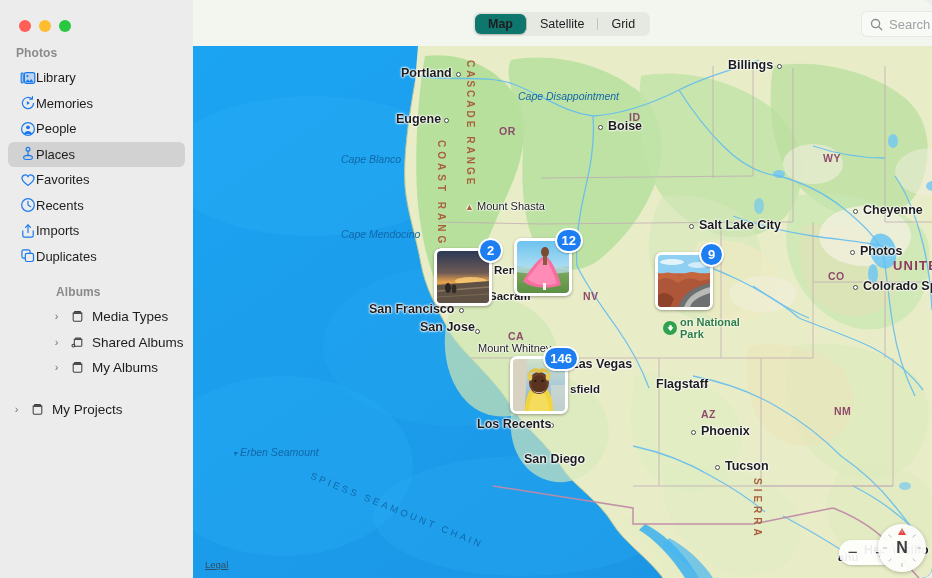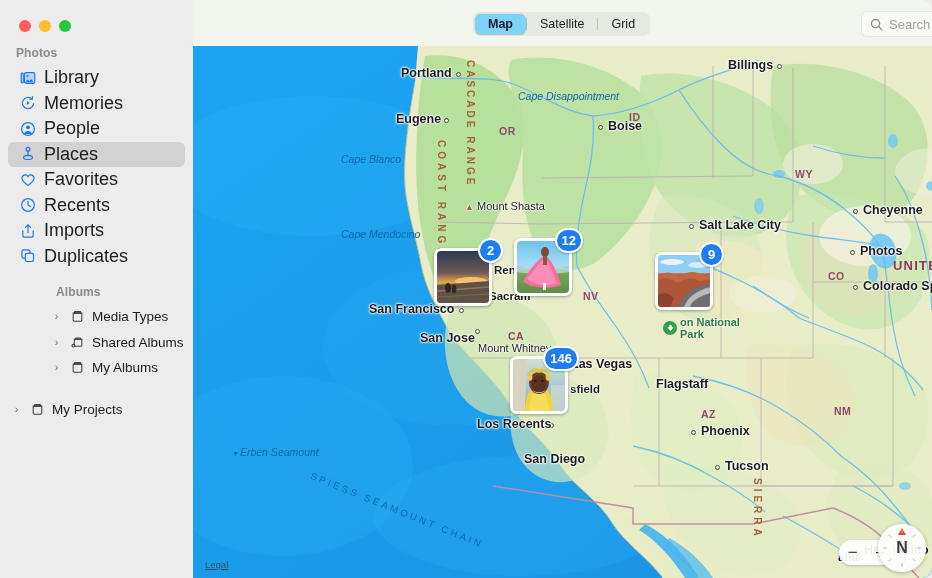--- a/index.html
+++ b/index.html
@@ -49,23 +49,22 @@
   #sidebar .group-albums { margin-top: 16px; padding-left: 40px; }
   #sidebar .group-projects { margin-top: 16px; }
 
   .nav-item {
     display: flex;
     align-items: center;
     height: 25.5px;
     margin: 0 8px;
     padding-left: 11px;
     border-radius: 6px;
-    font-size: 18px;
+    font-size: 13px;
     color: #1d1d1f;
-    gap: 8px;
     cursor: default;
   }
   .nav-item.selected { background: #d2d2d2; }
   .nav-icon {
     width: 17px; height: 17px;
     flex: 0 0 17px;
     display: flex; align-items: center; justify-content: center;
     color: #1a7aed;
   }
   .nav-icon svg { display: block; }
@@ -128,21 +127,21 @@
     height: 20px;
     padding: 0 13px;
     display: flex; align-items: center; justify-content: center;
     font-size: 12.5px;
     color: #1d1d1f;
     border-radius: 6px;
     cursor: default;
     white-space: nowrap;
   }
   .seg.active {
-    background: #7dd3fc;
+    background: #0f766e;
     font-weight: bold;
     box-shadow: 0 0.5px 1.5px rgba(0,0,0,0.22);
   }
   .seg-div {
     width: 1px; height: 12px;
     background: rgba(60,60,67,0.22);
     align-self: center;
   }
   #search-box {
     position: absolute;
@@ -606,21 +605,21 @@
         <span style="font-size:8px">▾</span>&nbsp;<span>Erben Seamount</span>
       </div>
       <div class="mlabel chain" style="left:120px; top:424px; transform:rotate(22deg); transform-origin:left top;">SPIESS SEAMOUNT CHAIN</div>
 
       <div class="mlabel range" style="left:272px; top:14px; writing-mode:vertical-rl; letter-spacing:3px;">CASCADE RANGE</div>
       <div class="mlabel range" style="left:243px; top:94px; writing-mode:vertical-rl; letter-spacing:4px;">COAST RANGE</div>
       <div class="mlabel range" style="left:559px; top:432px; writing-mode:vertical-rl; letter-spacing:4px;">SIERRA</div>
 
       <div class="mlabel state" style="left:306px; top:79px;">OR</div>
       <div class="mlabel state" style="left:436px; top:65px;">ID</div>
-      <div class="mlabel state" style="left:602px; top:122px;">WY</div>
+      <div class="mlabel state" style="left:602px; top:106px;padding-left:28px;">WY</div>
       <div class="mlabel state" style="left:390px; top:244px;">NV</div>
       <div class="mlabel state" style="left:315px; top:284px;">CA</div>
       <div class="mlabel state" style="left:635px; top:224px;">CO</div>
       <div class="mlabel state" style="left:508px; top:362px;">AZ</div>
       <div class="mlabel state" style="left:641px; top:359px;text-align:center;">NM</div>
       <div class="mlabel country" style="left:700px; top:212px;">UNITE</div>
 
       <div class="mlabel peak" style="left:272px; top:154px;">
         <span style="color:#a9603f;font-size:9px">▲</span>&nbsp;<span>Mount Shasta</span>
       </div>
@@ -655,21 +654,21 @@
       <div class="citydot" style="left:657px; top:204px;"></div>
       <div class="mlabel city" style="left:667px; top:198px;">Photos</div>
 
       <div class="citydot" style="left:660px; top:239px;"></div>
       <div class="mlabel city" style="left:670px; top:233px;">Colorado Spri</div>
 
       <div class="citydot" style="left:266px; top:262px;"></div>
       <div class="mlabel city" style="left:176px; top:256px;">San Francisco</div>
 
       <div class="citydot" style="left:282px; top:283px;"></div>
-      <div class="mlabel city" style="left:227px; top:285px;">San Jose</div>
+      <div class="mlabel city" style="left:227px; top:274px;">San Jose</div>
 
       <div class="citydot" style="left:427px; top:317px;"></div>
       <div class="mlabel city" style="left:378px; top:311px;">Las Vegas</div>
 
       <div class="citydot" style="left:356px; top:377px;"></div>
       <div class="mlabel city" style="left:284px; top:371px;">Los Recents</div>
 
       <div class="citydot" style="left:385px; top:412px;"></div>
       <div class="mlabel city" style="left:331px; top:406px;">San Diego</div>
 

